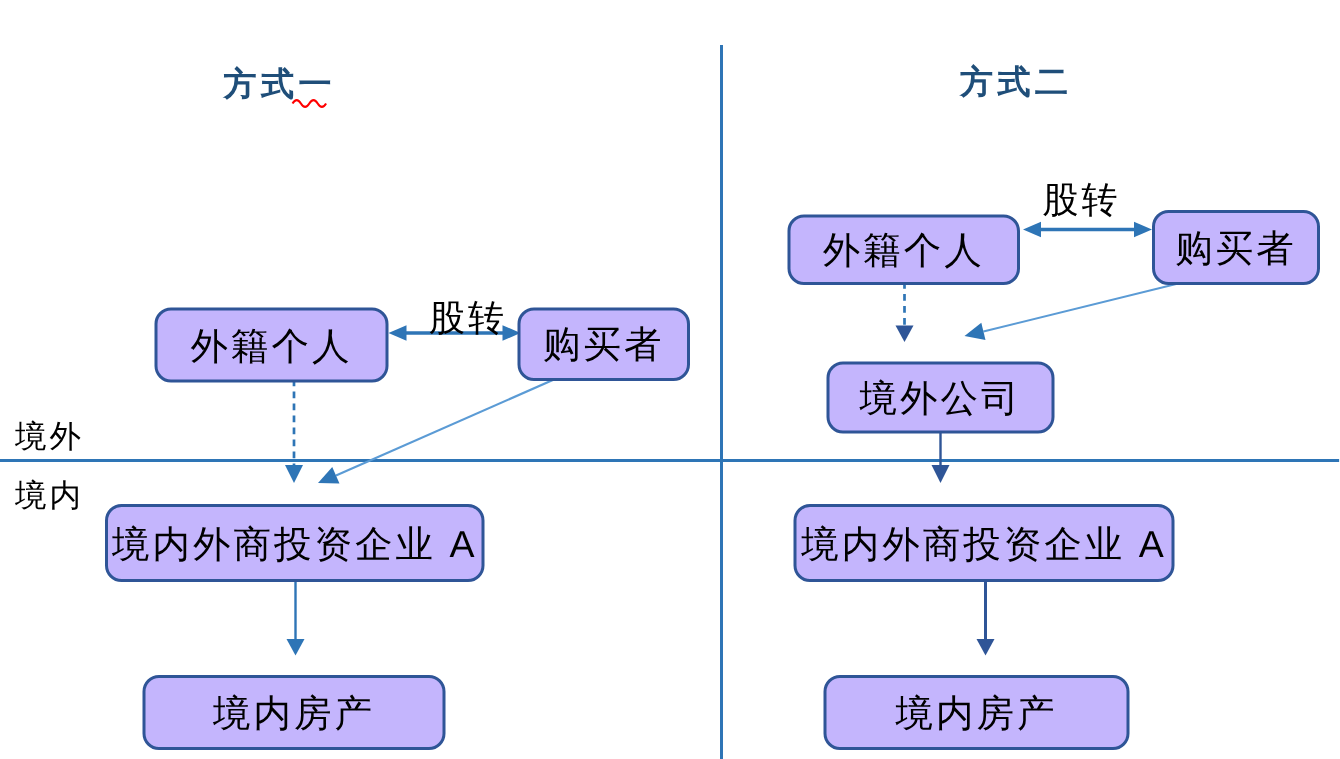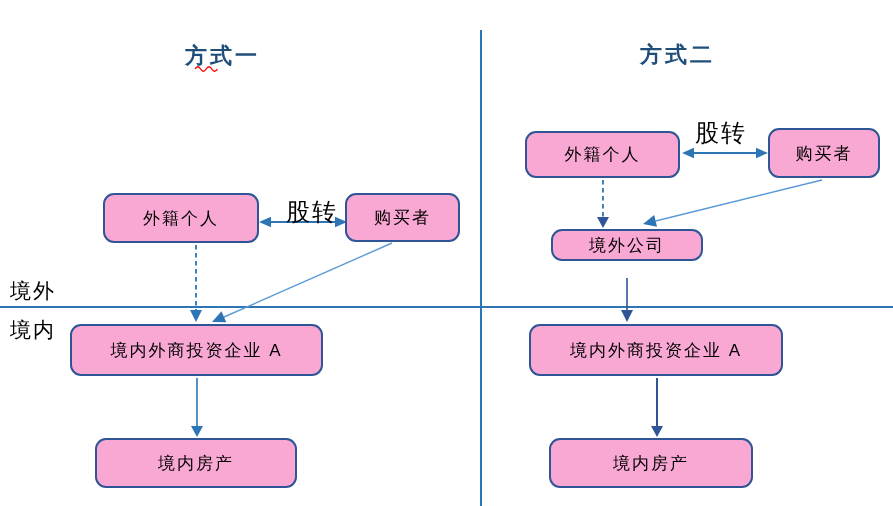--- a/index.html
+++ b/index.html
@@ -21,23 +21,24 @@
   .vline{
     position:absolute;left:480px;top:30px;width:2px;height:476px;
     background:var(--accent-mid);
   }
   .hline{
     position:absolute;left:0;top:306px;width:893px;height:1.5px;
     background:var(--accent-mid);
   }
   .node{
     position:absolute;display:flex;align-items:center;justify-content:center;
-    background:#f9a8d4;border:2.5px solid var(--accent-dark);border-radius:11px;
-    color:var(--body-text);font-size:17px;letter-spacing:2px;z-index:2;
+    background:#c4b5fd;border:2.5px solid var(--accent-dark);border-radius:11px;
+    color:var(--body-text);font-size:25px;letter-spacing:2px;z-index:2;
     white-space:nowrap;
+    margin-top:12px;
   }
   .title{
     position:absolute;color:var(--title-text);font-size:22px;font-weight:bold;
     letter-spacing:3px;z-index:2;
   }
   .region-label{
     position:absolute;color:var(--body-text);font-size:21px;letter-spacing:2px;z-index:2;
   }
   .edge-label{
     position:absolute;color:var(--body-text);font-size:24px;letter-spacing:2px;z-index:3;
@@ -105,36 +106,36 @@
 
     <g>
       <line class="ln-dark" x1="657" y1="378" x2="657" y2="427" stroke-width="2"></line>
       <polygon class="hd-dark" points="657,437 651,426 663,426"></polygon>
     </g>
   </svg>
 
   <div class="vline"></div>
   <div class="hline"></div>
 
-  <div class="title" style="left:149px;top:41px;margin-left:36px;">方式一</div>
+  <div class="title" style="left:149px;top:41px;">方式一</div>
   <svg class="squiggle" style="left:194px;top:64px;" width="24" height="8" viewBox="0 0 24 8">
     <path class="sq" d="M1,5 q2.8,-4.5 5.6,0 t5.6,0 t5.6,0 t5.6,0"></path>
   </svg>
   <div class="title" style="left:640px;top:40px;text-align:right;">方式二</div>
 
   <div class="region-label" style="left:10px;top:277px;">境外</div>
   <div class="region-label" style="left:10px;top:316px;text-align:right;">境内</div>
 
   <div class="edge-label" style="left:286px;top:196px;">股转</div>
   <div class="edge-label" style="left:695px;top:117px;">股转</div>
 
   <div class="node" style="left:103px;top:193px;width:156px;height:50px;">外籍个人</div>
   <div class="node" style="left:345px;top:193px;width:115px;height:49px;">购买者</div>
   <div class="node" style="left:70px;top:324px;width:253px;height:52px;">境内外商投资企业 A</div>
   <div class="node" style="left:95px;top:438px;width:202px;height:50px;">境内房产</div>
 
   <div class="node" style="left:525px;top:131px;width:155px;height:47px;">外籍个人</div>
   <div class="node" style="left:768px;top:128px;width:112px;height:50px;">购买者</div>
-  <div class="node" style="left:551px;top:229px;width:152px;height:32px;">境外公司</div>
+  <div class="node" style="left:551px;top:229px;width:152px;height:48px;">境外公司</div>
   <div class="node" style="left:529px;top:324px;width:254px;height:52px;">境内外商投资企业 A</div>
   <div class="node" style="left:549px;top:438px;width:204px;height:50px;">境内房产</div>
 
 </div>
 
 </body></html>

